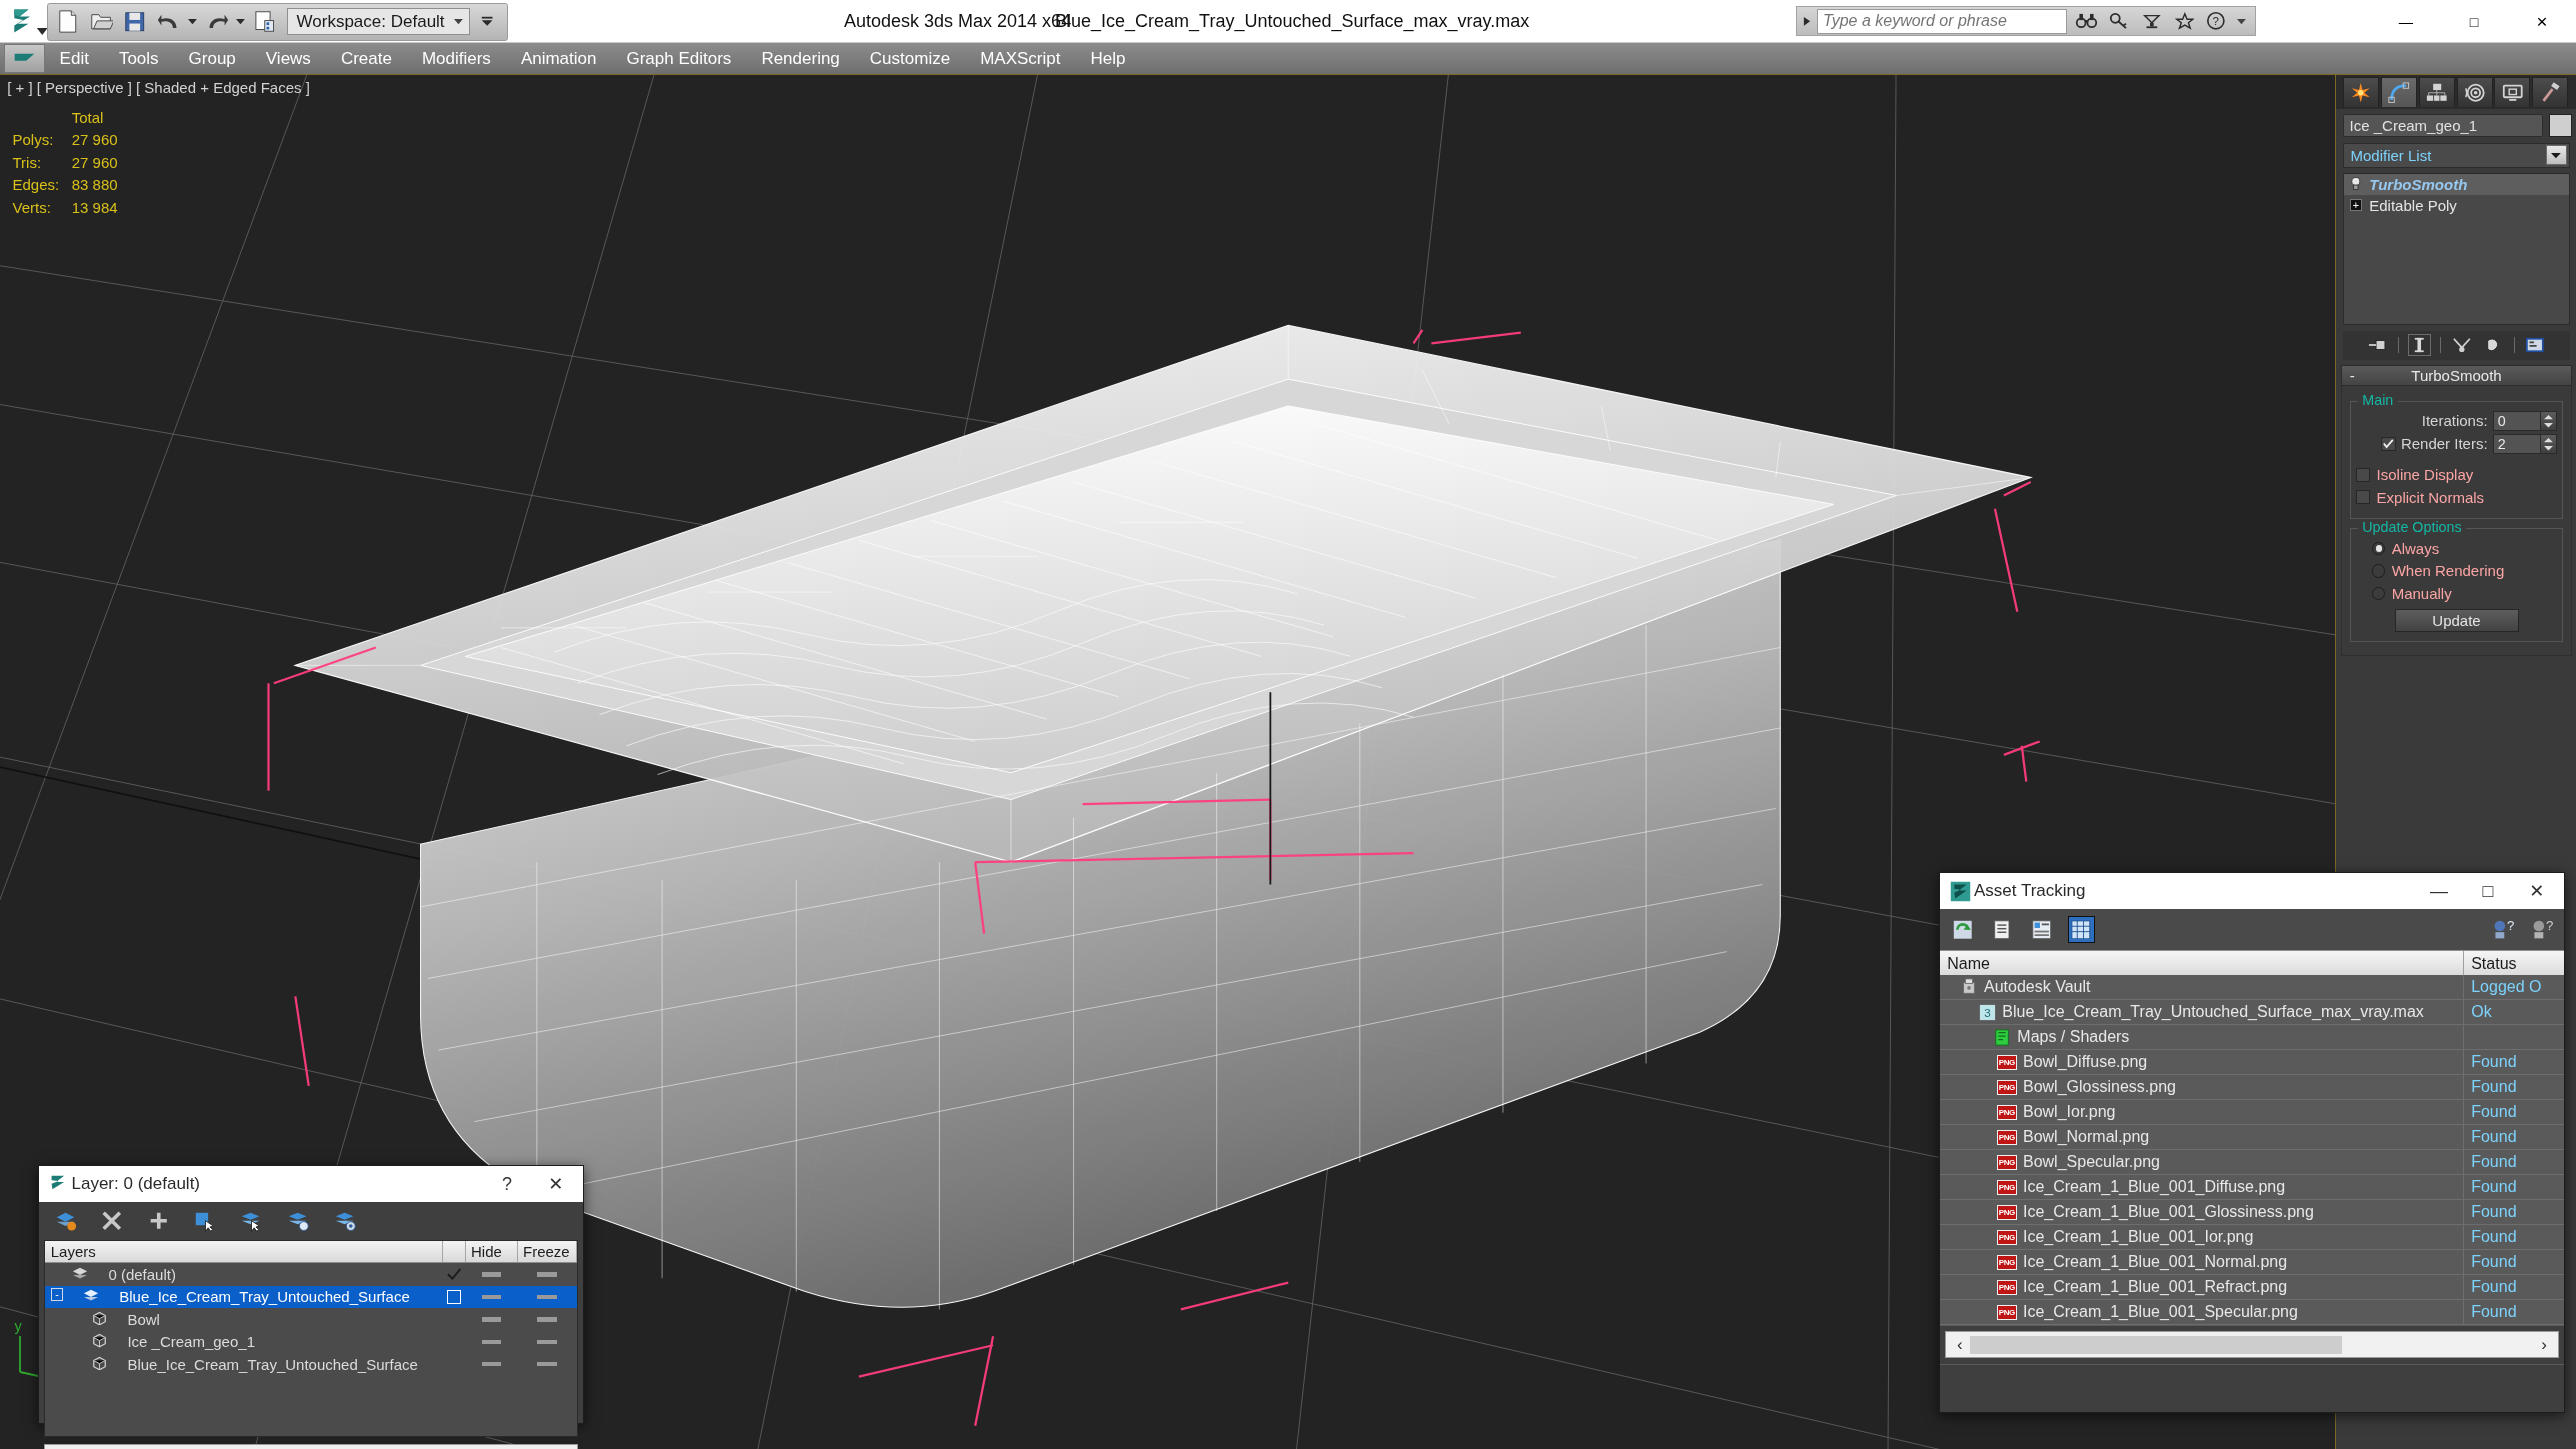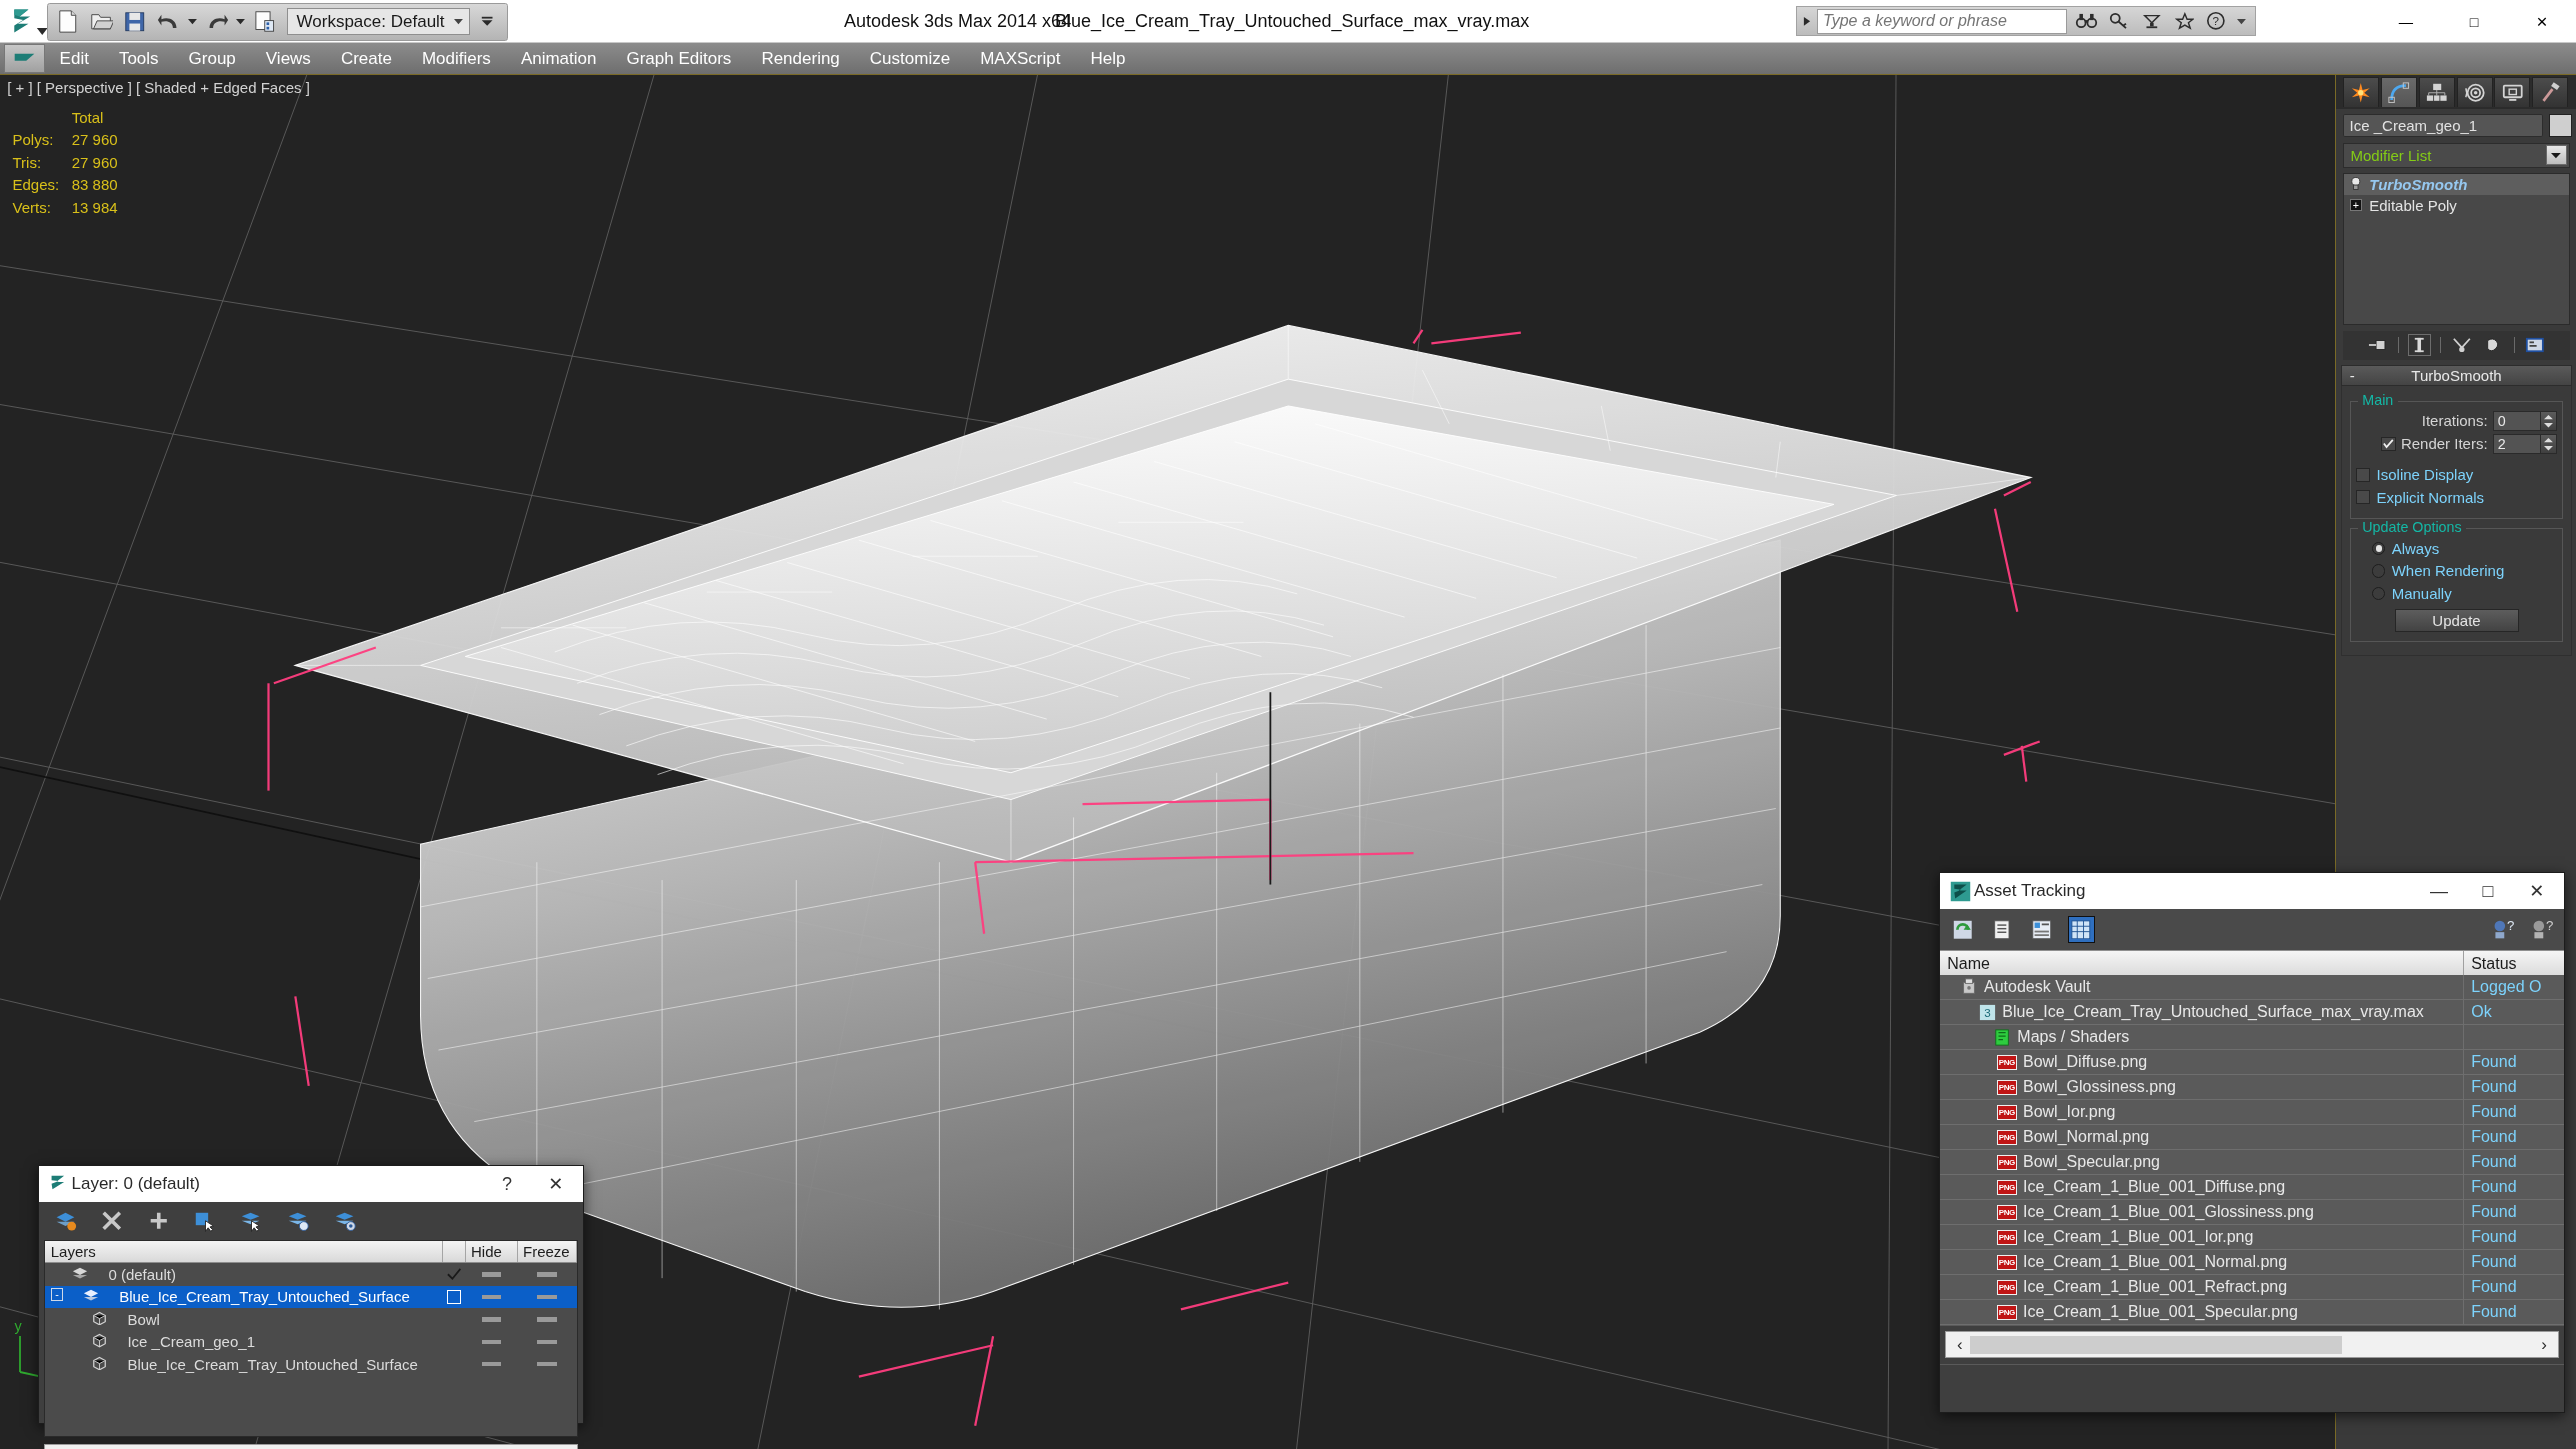--- a/index.html
+++ b/index.html
@@ -71,21 +71,21 @@
     justify-content:center; cursor:pointer; }
   .cp-tab.active { background:linear-gradient(180deg,#6a6a6a,#555); }
   .cp-namerow { display:flex; align-items:center; padding:5.4px 5.4px 3.6px 7.2px; gap:5.4px; }
   .cp-name { flex:1; height:23px; background:#555; border:0.9px solid #2c2c2c;
     color:#e2e2e2; font-size:15px; padding:0 5.4px; line-height:21.5px;
     border-radius:1.8px; }
   .cp-swatch { width:23px; height:23px; background:#cfcfcf; border:0.9px solid #222; }
   .cp-modlist { margin:1.8px 7.2px 0 7.2px; height:25px; background:#4a4a4a;
     border:0.9px solid #2c2c2c; display:flex; align-items:center;
     justify-content:space-between; padding:0 1.8px 0 6.3px; }
-  .cp-modlist span { font-size:15px; color:#84cc16; }
+  .cp-modlist span { font-size:15px; color:#7dd3fc; }
   .cp-dd { width:21.5px; height:19.7px; background:linear-gradient(180deg,#e8e8e8,#bdbdbd);
     border:0.9px solid #6a6a6a; display:flex; align-items:center; justify-content:center; }
   .cp-stack { margin:5.4px 7.2px 0 7.2px; height:152px; background:#484848;
     border:0.9px solid #2b2b2b; }
   .stack-row { height:20.6px; display:flex; align-items:center; gap:7.2px;
     padding-left:5.4px; font-size:15px; color:#e4e4e4; cursor:pointer; }
   .stack-row.sel { background:#5e5e5e; }
   .stack-row.sel .nm { color:#96c8f0; font-style:italic; font-weight:bold; }
   .bulb { width:12.5px; height:14.3px; }
   .plusbox { width:12.5px; height:12.5px; background:#111; border:0.9px solid #777;
@@ -115,21 +115,21 @@
   .spin { display:flex; align-items:stretch; }
   .spin input { width:48px; height:19.7px; background:#535353; border:0.9px solid #2a2a2a;
     color:#e8e8e8; font-size:14.3px; padding:0 3.6px;
     font-family:"Liberation Sans",sans-serif; }
   .spin .arrows { width:16px; background:linear-gradient(180deg,#5c5c5c,#3f3f3f);
     border:0.9px solid #2a2a2a; border-left:none; display:flex; flex-direction:column;
     align-items:center; justify-content:center; }
   .ck { width:14.3px; height:14.3px; background:#494949; border:0.9px solid #262626;
     display:inline-flex; align-items:center; justify-content:center; flex:none; }
   .ckrow { display:flex; align-items:center; gap:6.3px; margin:5.4px 0; font-size:15px;
-    color:#7dd3fc; cursor:pointer; }
+    color:#fca5a5; cursor:pointer; }
   .rd { width:13.4px; height:13.4px; border-radius:50%; background:#3c3c3c;
     border:1.8px solid #1d1d1d; display:inline-flex; align-items:center;
     justify-content:center; flex:none; }
   .rd i { width:6.3px; height:6.3px; border-radius:50%; background:#e4e4e4; display:none; }
   .rd.on i { display:block; }
   .updbtn { margin:7.2px auto 1.8px auto; width:124px; height:23px;
     background:linear-gradient(180deg,#5d5d5d,#434343); border:0.9px solid #262626;
     color:#e4e4e4; font-size:15px; display:flex; align-items:center;
     justify-content:center; cursor:pointer; }
 

